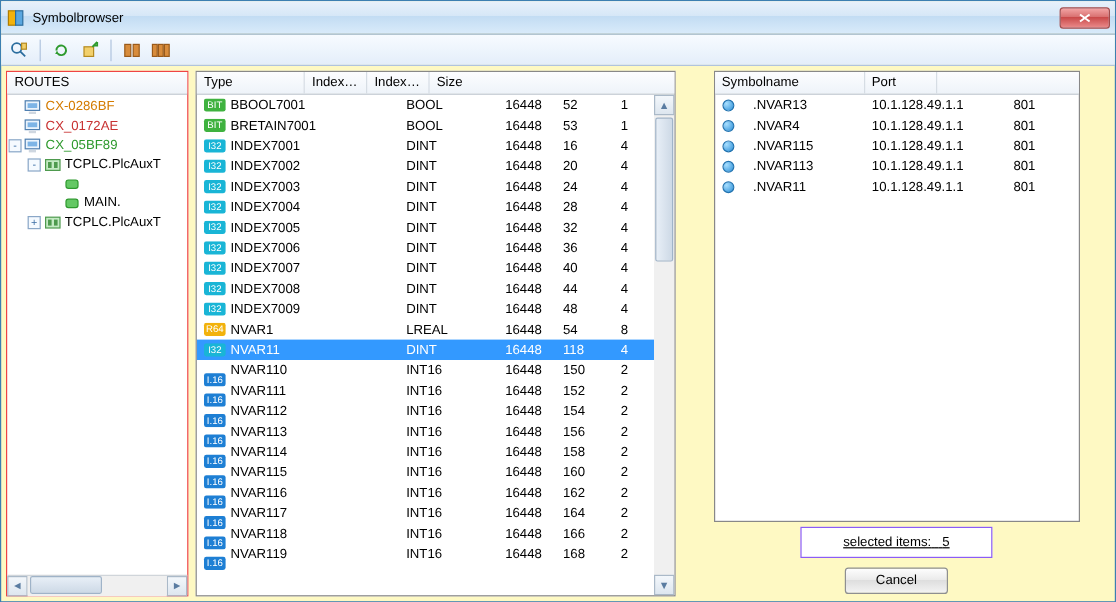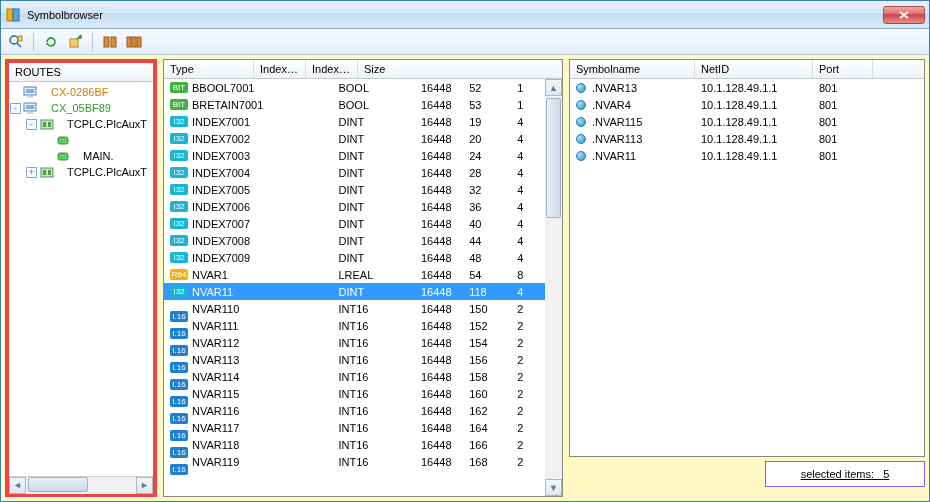--- a/index.html
+++ b/index.html
@@ -10,28 +10,28 @@
   .titlebar .app-icon { width: 16px; height: 16px; margin-right: 6px; display: inline-flex; }
   .titlebar .title { flex: 1; color: #000; }
   .titlebar .close-btn { width: 42px; height: 18px; border: 1px solid #a34b4b; border-radius: 3px; background: linear-gradient(to bottom, #f3a6a6 0%, #d86f6f 45%, #c94848 46%, #ea8b8b 100%); color: #fff; display: flex; align-items: center; justify-content: center; font-weight: bold; cursor: default; }
   .close-btn svg { display:block; }
 
   .toolbar { height: 26px; display: flex; align-items: center; gap: 2px; padding: 2px 4px; background: linear-gradient(to bottom,#f7fbff,#e4eefa); border-bottom: 1px solid #b0c4de; }
   .toolbar .sep { width: 1px; height: 18px; background: #b0c4de; margin: 0 4px; }
   .tbtn { width: 22px; height: 22px; display: flex; align-items: center; justify-content: center; border: 1px solid transparent; border-radius: 2px; }
 
   .body { flex: 1; display: flex; padding: 4px; gap: 6px; overflow: hidden; }
-  .panel-left { width: 152px; display: flex; flex-direction: column; border: 4px solid #ef4444; background: #fff; }
+  .panel-left { width: 152px; display: flex; flex-direction: column; border: 1px solid #ef4444; background: #fff; }
   .panel-left .col-header { background: linear-gradient(to bottom,#fcfdff,#eef3f9); border-bottom: 1px solid #c0c8d0; padding: 3px 6px; font-weight: normal; }
   .tree { flex: 1; overflow: hidden; padding: 2px 1px; }
   .tree-row { display: flex; align-items: center; height: 16px; white-space: nowrap; overflow: hidden; }
   .tree-row .toggler { width:11px; height:11px; border:1px solid #8aa7c7; display:flex; align-items:center; justify-content:center; font-size:9px; line-height:9px; margin-right:2px; background:#f5faff; color:#3c6ea5; }
   .tree-row .spacer { display:inline-block; }
   .tree-row .ticon { width:16px; height:14px; display:inline-flex; align-items:center; justify-content:center; margin-right:2px; }
-  .tree-row .lbl { color:#000;margin-left:10px; }
+  .tree-row .lbl { color:#000; }
   .tree-row.route .lbl { font-weight:normal; }
   .tree-row .lbl.c-orange { color:#d47b00; }
   .tree-row .lbl.c-red { color:#c83232; }
   .tree-row .lbl.c-green { color:#2e9a2e; }
   .hscroll-left { height:17px; border-top:1px solid #d0d5da; background:#f0f0f0; display:flex; align-items:center; }
   .hscroll-track { flex:1; height:17px; position:relative; background:#f0f0f0; }
   .hscroll-thumb { position:absolute; top:0; height:15px; background:linear-gradient(to bottom,#e8eff7,#cdd9e6); border:1px solid #9fb3c8; border-radius:2px; }
   .hs-btn { width:17px; height:17px; display:flex; align-items:center; justify-content:center; background:linear-gradient(to bottom,#f3f7fb,#dde6ef); border:1px solid #aab9c8; color:#5a7ca1; font-size:9px; }
 
   .panel-mid { flex: 1; display: flex; flex-direction: column; border: 1px solid #888; background:#fff; position:relative; }
@@ -46,25 +46,25 @@
   .gc.name { display:flex; align-items:center; gap:4px; }
   .chip { width:18px; height:11px; border-radius:2px; color:#fff; font-size:8px; line-height:11px; text-align:center; font-weight:normal; font-family: Tahoma, sans-serif; }
   .chip.bit { background:#3fb23f; }
   .chip.i32 { background:#19b5d6; }
   .chip.r64 { background:#f2b20c; }
   .chip.i16 { background:#1e7fd4;margin-top:16px; }
   .vscroll { position:absolute; right:0; top:0; bottom:0; width:17px; background:#f0f0f0; display:flex; flex-direction:column; }
   .vs-track { flex:1; position:relative; }
   .vs-thumb { position:absolute; left:1px; right:1px; background:linear-gradient(to right,#e8eff7,#cdd9e6); border:1px solid #9fb3c8; border-radius:2px; }
 
-  .right-area { width:356px; display:flex; flex-direction:column; gap:4px; }
+  .right-area { width:356px; display:flex; flex-direction:column; gap:4px;align-items:center; }
   .panel-right { flex:1; border:1px solid #888; background:#fff; display:flex; flex-direction:column; }
   .panel-right .grid-head .gh { border-right:1px solid #d6dde4; }
   .rrow { display:flex; height:17px; align-items:center; }
-  .rrow .rc { padding:0 6px; overflow:hidden; white-space:nowrap; display:flex; align-items:center; gap:6px; }
+  .rrow .rc { padding:0 6px; overflow:hidden; white-space:nowrap; display:flex; align-items:center; gap:16px; }
   .globe { width:10px; height:10px; border-radius:50%; background:radial-gradient(circle at 30% 30%, #a8dfff, #2b8ed6); border:1px solid #2474b0; }
 
   .status-area { display:flex; justify-content:flex-end; }
   .status-box { background:#fff; border:1px solid #8b5cf6; padding:6px 10px; min-width:160px; text-align:center;text-decoration:underline; }
   .btn-row { display:flex; justify-content:flex-end; gap:8px; padding:4px 2px 2px 2px; }
   .win-btn { width:86px; height:22px; background:linear-gradient(to bottom,#fdfdfd 0%,#ebebeb 45%,#dddddd 46%,#f3f3f3 100%); border:1px solid #8e8f91; border-radius:3px; display:flex; align-items:center; justify-content:center; cursor:default; }
 
   
   .mw-name { width:185px; }
   .mw-type { width:90px; }
@@ -147,20 +147,32 @@
               <svg width="16" height="13" viewBox="0 0 16 13">
                 <rect x="1" y="1" width="12" height="8" fill="#eaf3fc" stroke="#4f7fb0"></rect>
                 <rect x="3" y="3" width="8" height="4" fill="#7db4e6"></rect>
                 <rect x="4" y="10" width="6" height="2" fill="#cfd7e0"></rect>
               </svg>
             </span>
             <span class="lbl c-orange">CX-0286BF</span>
           </div>
           <div class="tree-row route">
             <span class="spacer" style="width: 0px;"></span>
+            <span style="width: 13px; display: inline-block;"></span>
+            <span class="ticon">
+              <svg width="16" height="13" viewBox="0 0 16 13">
+                <rect x="1" y="1" width="12" height="8" fill="#eaf3fc" stroke="#4f7fb0"></rect>
+                <rect x="3" y="3" width="8" height="4" fill="#7db4e6"></rect>
+                <rect x="4" y="10" width="6" height="2" fill="#cfd7e0"></rect>
+              </svg>
+            </span>
+            <span class="lbl c-red">CX_0172AE</span>
+          </div>
+          <div class="tree-row route">
+            <span class="spacer" style="width: 0px;"></span>
             <span class="toggler">-</span>
             <span class="ticon">
               <svg width="16" height="13" viewBox="0 0 16 13">
                 <rect x="1" y="1" width="12" height="8" fill="#eaf3fc" stroke="#4f7fb0"></rect>
                 <rect x="3" y="3" width="8" height="4" fill="#7db4e6"></rect>
                 <rect x="4" y="10" width="6" height="2" fill="#cfd7e0"></rect>
               </svg>
             </span>
             <span class="lbl c-green">CX_05BF89</span>
           </div>
@@ -247,21 +259,21 @@
               <div class="gc mw-i2">53</div>
               <div class="gc mw-sz">1</div>
             </div>
             <div class="grow">
               <div class="gc mw-name name">
                 <span class="chip i32">I32</span>
                 <span>INDEX7001</span>
               </div>
               <div class="gc mw-type">DINT</div>
               <div class="gc mw-i1">16448</div>
-              <div class="gc mw-i2">19</div>
+              <div class="gc mw-i2">16</div>
               <div class="gc mw-sz">4</div>
             </div>
             <div class="grow">
               <div class="gc mw-name name">
                 <span class="chip i32">I32</span>
                 <span>INDEX7002</span>
               </div>
               <div class="gc mw-type">DINT</div>
               <div class="gc mw-i1">16448</div>
               <div class="gc mw-i2">20</div>
@@ -465,21 +477,20 @@
             </div>
           <div class="hs-btn">▼</div>
         </div>
       </div>
     </div>
 
     <div class="right-area">
       <div class="panel-right">
         <div class="grid-head">
           <div class="gh rw-sym">Symbolname</div>
-          <div class="gh rw-net">NetID</div>
           <div class="gh rw-port">Port</div>
         </div>
         <div id="sel-rows" style="flex:1; overflow:hidden;">
             <div class="rrow">
               <div class="rc rw-sym">
                 <span class="globe"></span>
                 <span>.NVAR13</span>
               </div>
               <div class="rc rw-net">10.1.128.49.1.1</div>
               <div class="rc rw-port">801</div>
@@ -519,17 +530,18 @@
           </div>
       </div>
       <div class="status-area">
         <div class="status-box">
           <span>selected items:</span>
           <span>&nbsp;</span>
           <span>5</span>
         </div>
       </div>
       <div class="btn-row">
+        <div class="win-btn">Cancel</div>
       </div>
     </div>
 
   </div>
 </div>
 
 </body></html>

